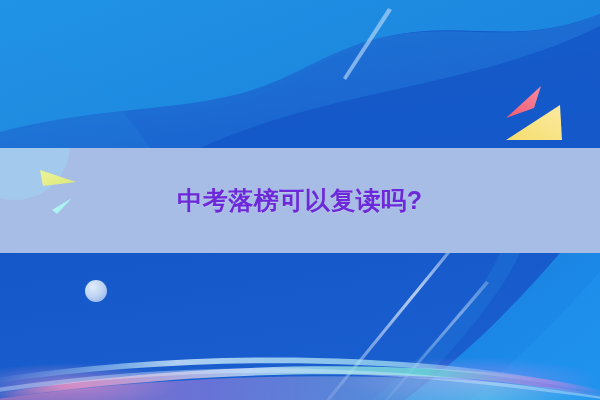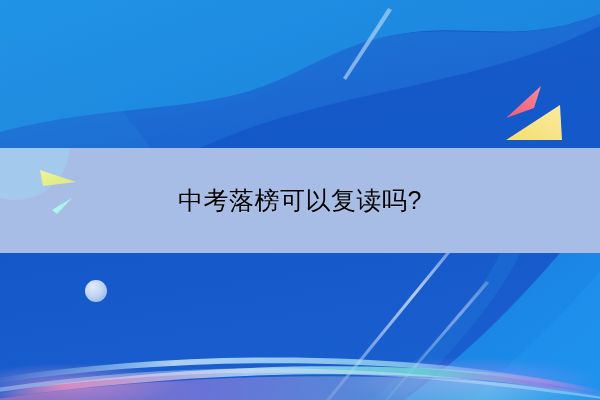--- a/index.html
+++ b/index.html
@@ -57,22 +57,22 @@
   #caption-text {
     position: absolute;
     left: 0;
     top: 0;
     width: 600px;
     height: 105px;
     display: flex;
     align-items: center;
     justify-content: center;
     font-size: 25px;
-    font-weight: normal;
-    color: #000000;
+    font-weight: bold;
+    color: #6d28d9;
     letter-spacing: 0.5px;
     line-height: 1;
     white-space: nowrap;
     text-shadow: 0 1px 0 rgba(255,255,255,0.16);
   }
   
   #bottom-region {
     position: absolute;
     left: 0;
     top: 253px;

